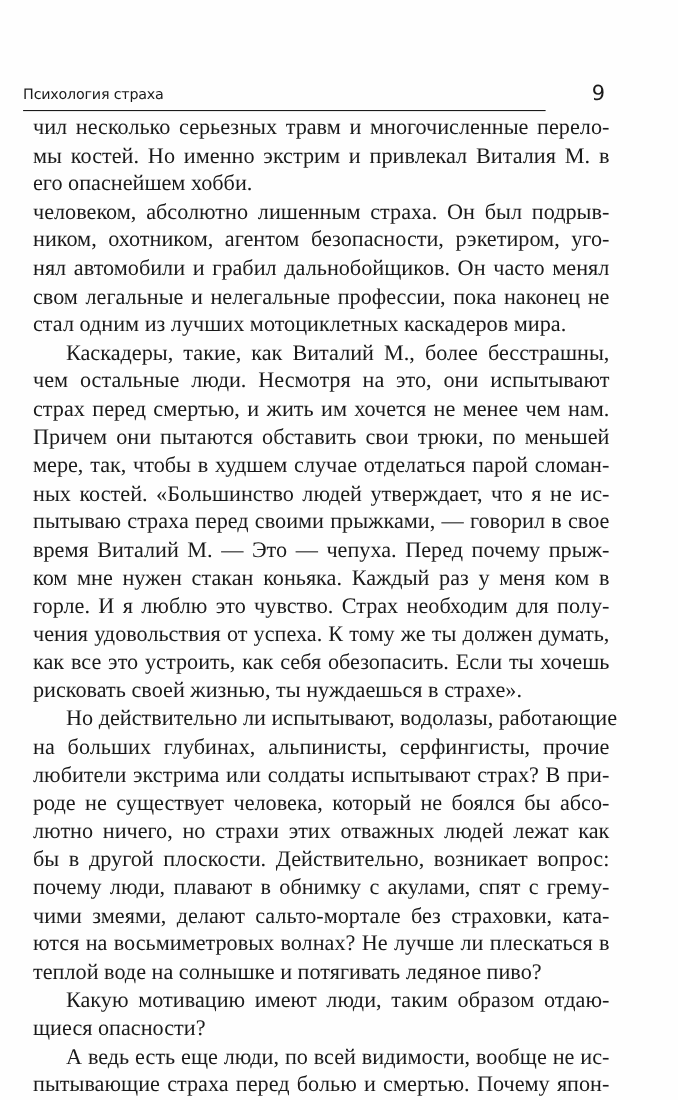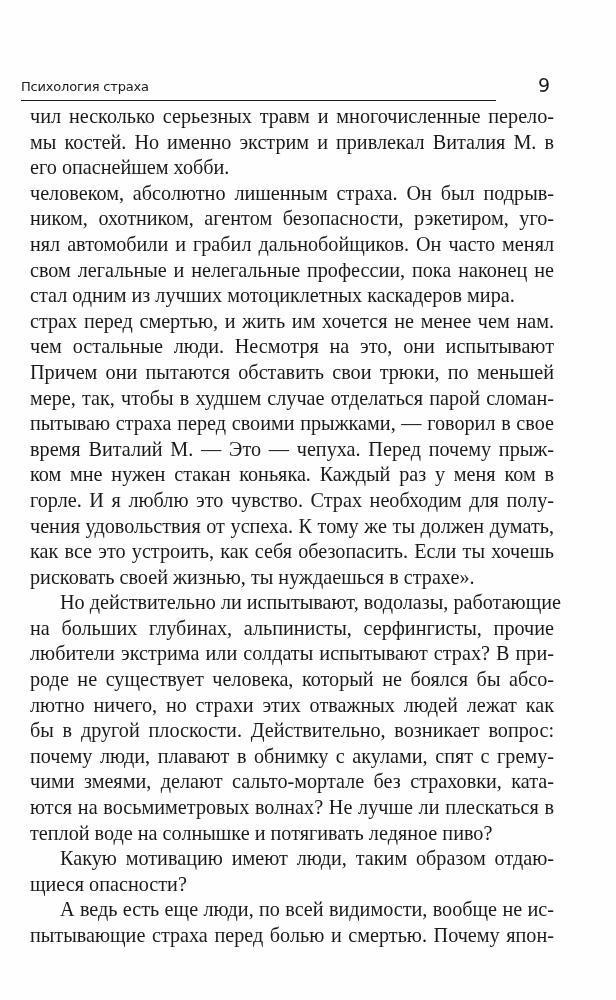--- a/index.html
+++ b/index.html
@@ -36,24 +36,26 @@
 
   <div class="body-text" id="body-text">
       <span class="line">чил несколько серьезных травм и многочисленные перело-</span>
       <span class="line">мы костей. Но именно экстрим и привлекал Виталия М. в</span>
       <span class="line last">его опаснейшем хобби.</span>
       <span class="line">человеком, абсолютно лишенным страха. Он был подрыв-</span>
       <span class="line">ником, охотником, агентом безопасности, рэкетиром, уго-</span>
       <span class="line">нял автомобили и грабил дальнобойщиков. Он часто менял</span>
       <span class="line">свом легальные и нелегальные профессии, пока наконец не</span>
       <span class="line last">стал одним из лучших мотоциклетных каскадеров мира.</span>
+      <span class="line indent">Каскадеры, такие, как Виталий М., более бесстрашны,</span>
+      <span class="line">чем остальные люди. Несмотря на это, они испытывают</span>
       <span class="line">страх перед смертью, и жить им хочется не менее чем нам.</span>
-      <span class="line">чем остальные люди. Несмотря на это, они испытывают</span>
       <span class="line">Причем они пытаются обставить свои трюки, по меньшей</span>
       <span class="line">мере, так, чтобы в худшем случае отделаться парой сломан-</span>
+      <span class="line">ных костей. «Большинство людей утверждает, что я не ис-</span>
       <span class="line">пытываю страха перед своими прыжками, — говорил в свое</span>
       <span class="line">время Виталий М. — Это — чепуха. Перед почему прыж-</span>
       <span class="line">ком мне нужен стакан коньяка. Каждый раз у меня ком в</span>
       <span class="line">горле. И я люблю это чувство. Страх необходим для полу-</span>
       <span class="line">чения удовольствия от успеха. К тому же ты должен думать,</span>
       <span class="line">как все это устроить, как себя обезопасить. Если ты хочешь</span>
       <span class="line last">рисковать своей жизнью, ты нуждаешься в страхе».</span>
       <span class="line indent">Но действительно ли испытывают, водолазы, работающие</span>
       <span class="line">на больших глубинах, альпинисты, серфингисты, прочие</span>
       <span class="line">любители экстрима или солдаты испытывают страх? В при-</span>

